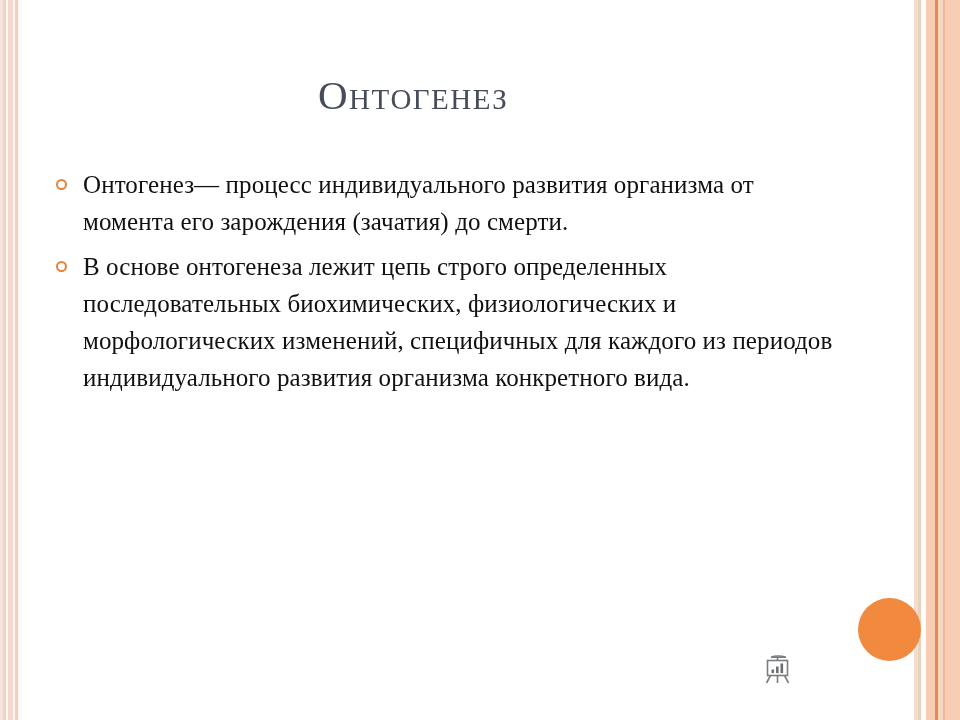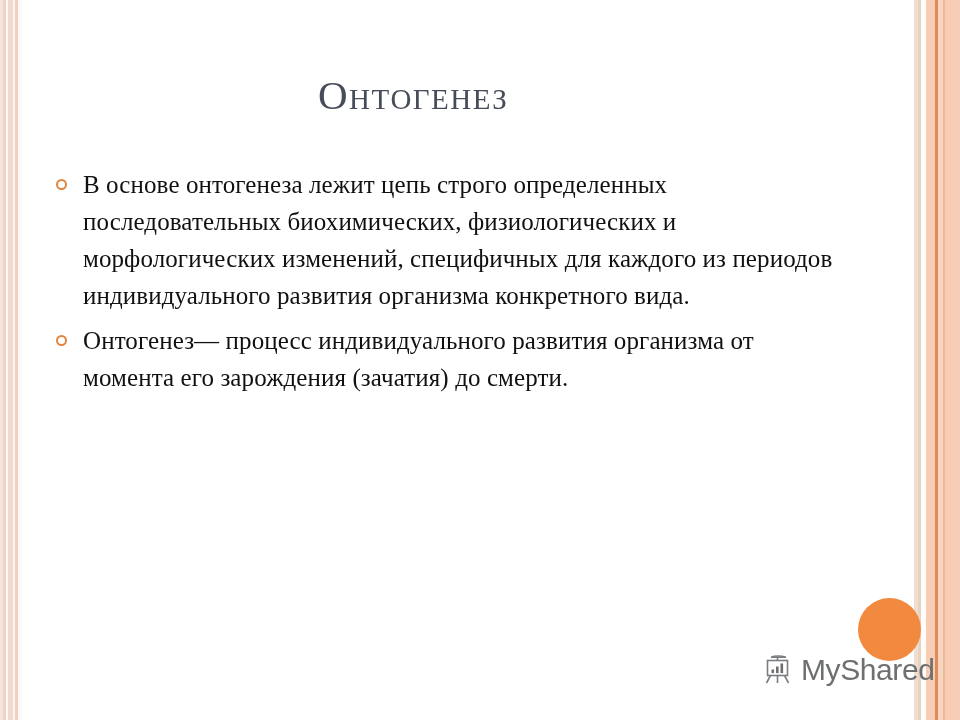--- a/index.html
+++ b/index.html
@@ -183,28 +183,28 @@
     <div class="s er5"></div>
     <div class="s er6"></div>
     <div class="s er7"></div>
     <div class="s er8"></div>
   </div>
 
   <h1 class="title">Онтогенез</h1>
 
   <div class="body">
 
+    <div class="bullet-row b1">
+      <span class="bullet-marker"></span>
+      <div class="bullet-text">Онтогенез— процесс индивидуального развития организма от момента его зарождения (зачатия) до смерти.</div>
+    </div>
+
     <div class="bullet-row b2">
       <span class="bullet-marker"></span>
       <div class="bullet-text">В основе онтогенеза лежит цепь строго определенных последовательных биохимических, физиологических и морфологических изменений, специфичных для каждого из периодов индивидуального развития организма конкретного вида.</div>
-    </div>
-
-    <div class="bullet-row b1">
-      <span class="bullet-marker"></span>
-      <div class="bullet-text">Онтогенез— процесс индивидуального развития организма от момента его зарождения (зачатия) до смерти.</div>
     </div>
 
   </div>
 
   <div class="watermark">
     <div class="wm-dot"></div>
     <div class="wm-brand">
       <span class="wm-icon">
         <svg viewBox="0 0 34 32" width="34" height="32" aria-hidden="true">
           <g fill="none" stroke="#7b7d7f" stroke-width="1.6">
@@ -216,17 +216,16 @@
             <path d="M22.5 21.5 L26.5 29"></path>
             <path d="M15.5 21.5 V29"></path>
           </g>
           <g fill="#6d6f71">
             <rect x="9.5" y="15.5" width="2.6" height="3.6"></rect>
             <rect x="14" y="12.5" width="2.6" height="6.6"></rect>
             <rect x="18.5" y="9.5" width="2.6" height="9.6"></rect>
           </g>
         </svg>
       </span>
-      <span class="wm-name">MyShared</span>
     </div>
   </div>
 
 </div>
 
 </body></html>

